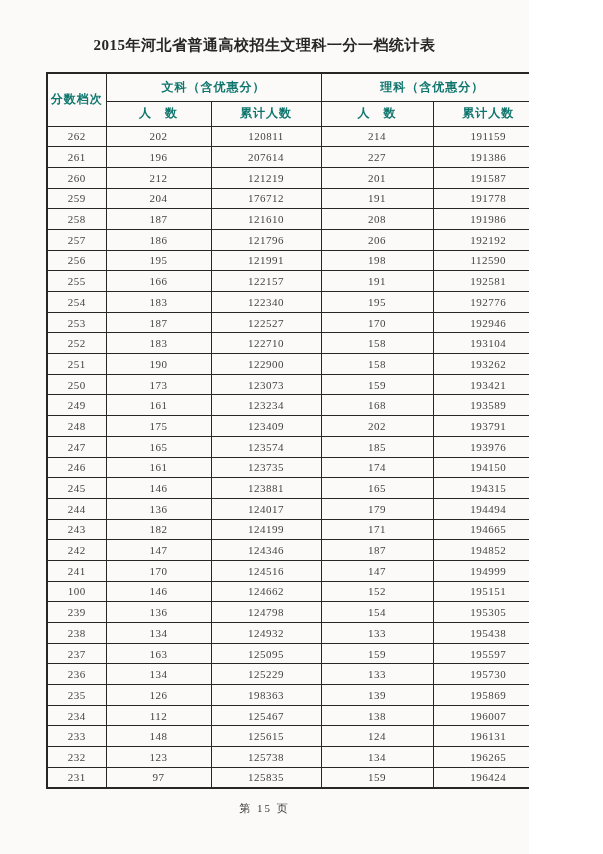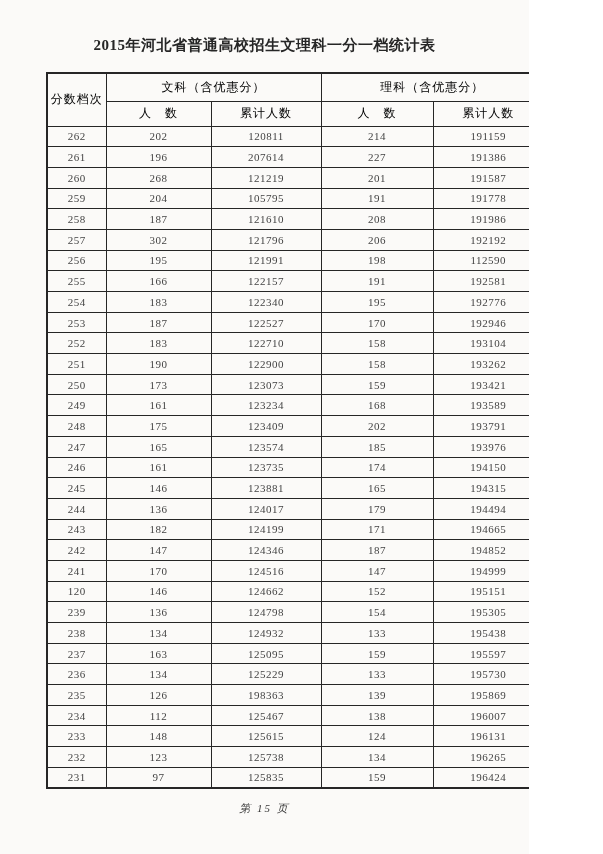--- a/index.html
+++ b/index.html
@@ -36,38 +36,37 @@
     border: 1px solid #262626;
     text-align: center;
     vertical-align: middle;
     padding: 0;
     overflow: hidden;
     white-space: nowrap;
   }
   table.score-table { border: 2px solid #262626; }
   table.score-table thead th {
     font-size: 12px;
-    font-weight: normal;
-    color: #000000;
+    font-weight: bold;
+    color: #0f766e;
     letter-spacing: 1px;
   }
   thead tr.hrow1 { height: 28px; }
   thead tr.hrow2 { height: 25px; }
   tbody tr { height: 20.7px; }
   tbody td { color: #444; letter-spacing: 0.5px; }
   .page-footer {
     position: absolute;
     top: 801px;
     left: 0;
     width: 100%;
     text-align: center;
     font-size: 11px;
     color: #3a3a3a;
     letter-spacing: 2px;
-    font-style: italic;
   }
 </style>
 </head>
 <body>
 
 <div class="page">
 
   <div class="doc-title">2015年河北省普通高校招生文理科一分一档统计表</div>
 
   <table class="score-table">
@@ -101,42 +100,42 @@
     </tr>
         <tr>
       <td>261</td>
       <td>196</td>
       <td>207614</td>
       <td>227</td>
       <td>191386</td>
     </tr>
         <tr>
       <td>260</td>
-      <td>268</td>
+      <td>212</td>
       <td>121219</td>
       <td>201</td>
       <td>191587</td>
     </tr>
         <tr>
       <td>259</td>
       <td>204</td>
-      <td>105795</td>
+      <td>176712</td>
       <td>191</td>
       <td>191778</td>
     </tr>
         <tr>
       <td>258</td>
       <td>187</td>
       <td>121610</td>
       <td>208</td>
       <td>191986</td>
     </tr>
         <tr>
       <td>257</td>
-      <td>302</td>
+      <td>186</td>
       <td>121796</td>
       <td>206</td>
       <td>192192</td>
     </tr>
         <tr>
       <td>256</td>
       <td>195</td>
       <td>121991</td>
       <td>198</td>
       <td>112590</td>
@@ -240,21 +239,21 @@
       <td>194852</td>
     </tr>
         <tr>
       <td>241</td>
       <td>170</td>
       <td>124516</td>
       <td>147</td>
       <td>194999</td>
     </tr>
         <tr>
-      <td>120</td>
+      <td>100</td>
       <td>146</td>
       <td>124662</td>
       <td>152</td>
       <td>195151</td>
     </tr>
         <tr>
       <td>239</td>
       <td>136</td>
       <td>124798</td>
       <td>154</td>

